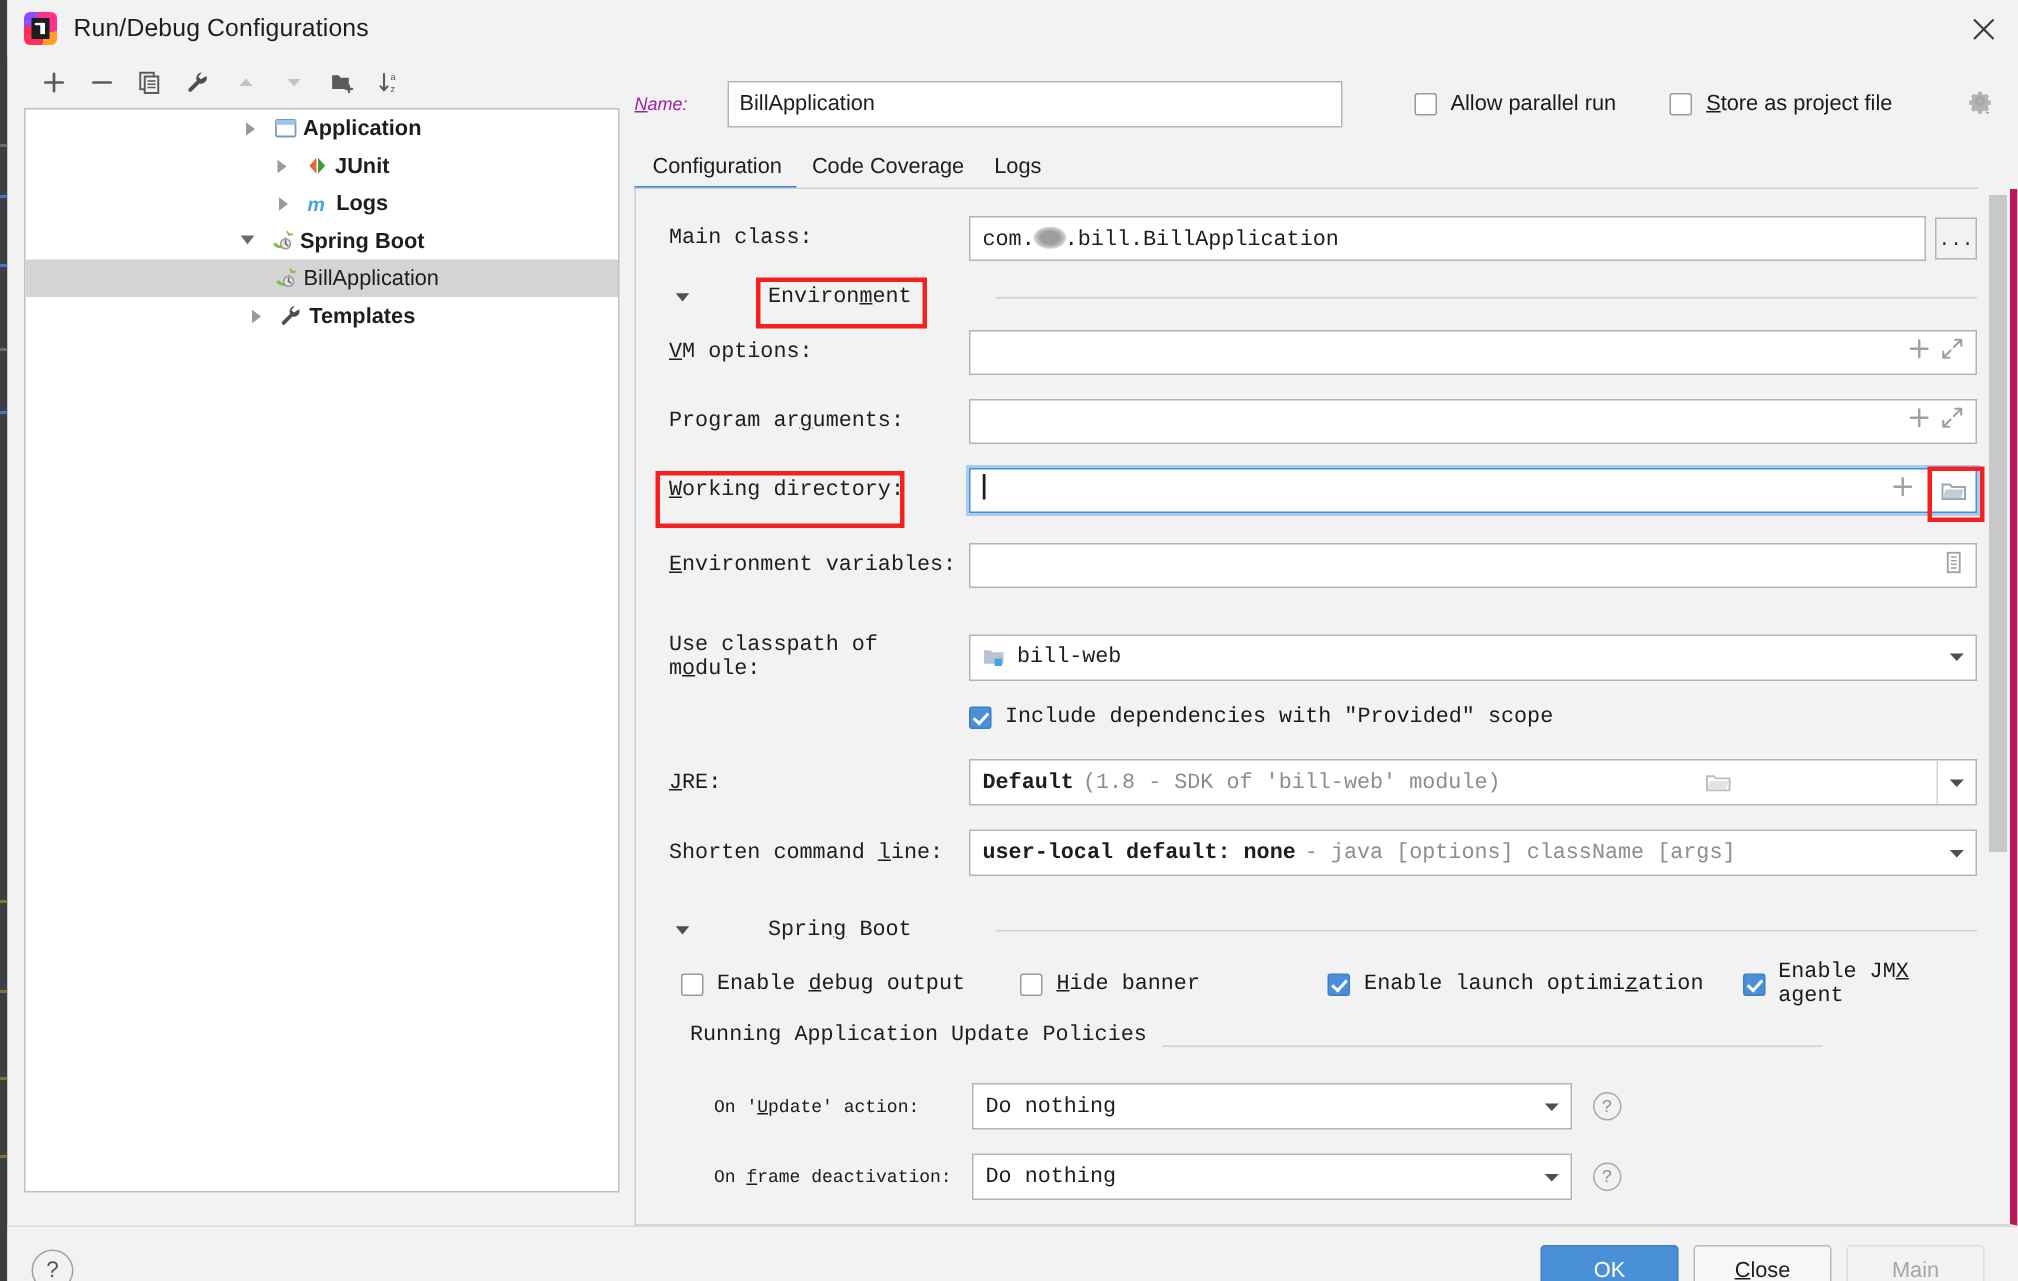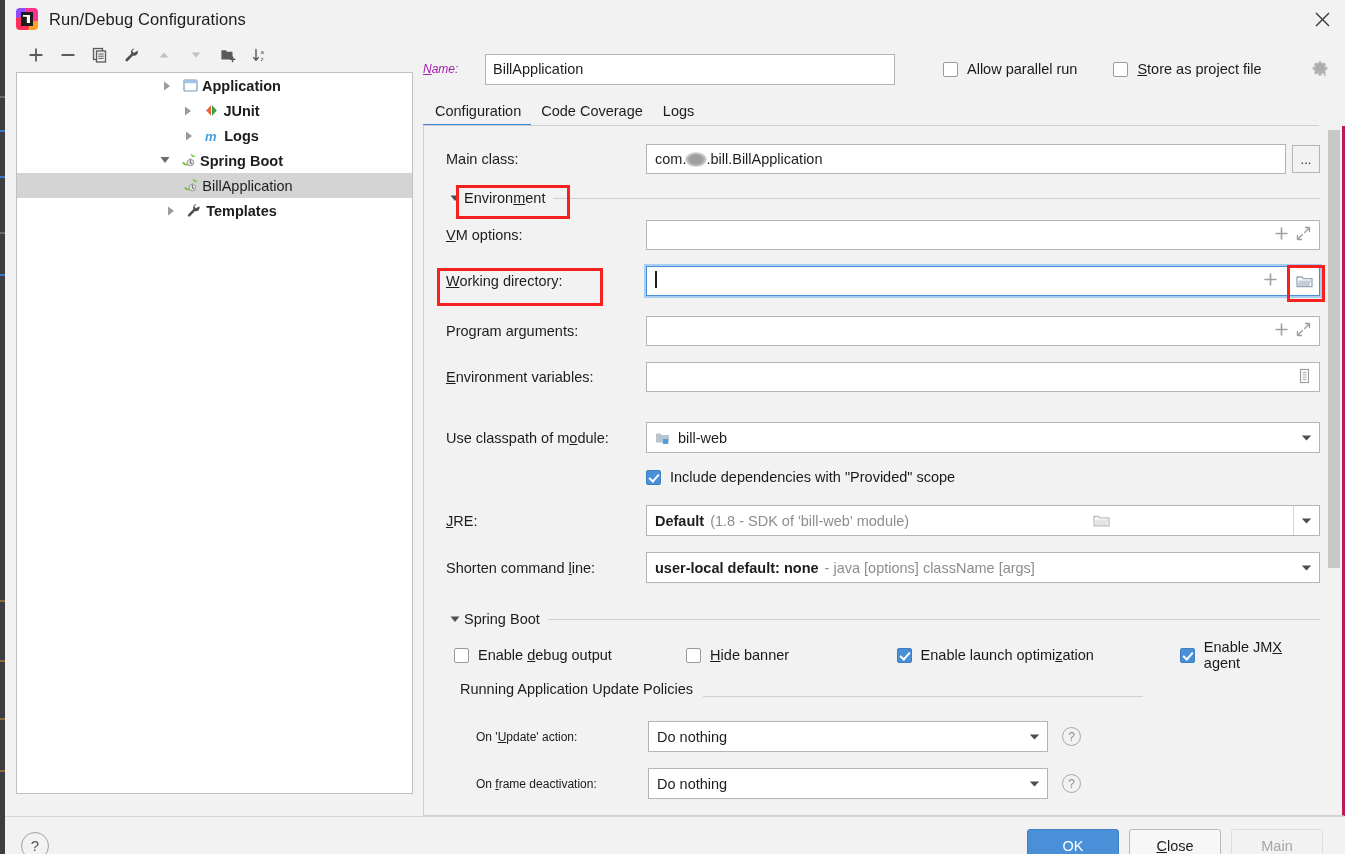--- a/index.html
+++ b/index.html
@@ -162,45 +162,46 @@
     background:#3b84d8;
   }
   #tabs-underline {
     position:absolute; left:0; right:26px; bottom:0; height:1px; background:#cfcfcf;
   }
 
   
   #config-scroll {
     flex:1 1 auto;
     border-left:1px solid #d0d0d0;
-    border-right:3px solid #be185d;
+    border-right:5px solid #be185d;
     border-bottom:1px solid #d0d0d0;
     background:#f2f2f2;
     position:relative;
     overflow:hidden;
     margin-right:0;
+    font-family:Liberation Mono, monospace;
   }
   #config-inner { padding:18px 22px 0 22px; position:relative; }
 
   .row { display:flex; align-items:center; margin-bottom:16px; }
   .row .lbl { width:200px; flex:0 0 200px; font-size:14.5px; color:#1d1d1d; }
   .txtfield {
     flex:1 1 auto; height:30px;
     border:1px solid #b4b4b4; background:#fff;
     display:flex; align-items:center;
     padding:0 0 0 8px; position:relative;
     font-size:14.5px; color:#1d1d1d;
   }
   .txtfield .val { flex:1 1 auto; white-space:nowrap; overflow:hidden; }
   .fieldbtns { display:flex; align-items:center; gap:7px; padding-right:8px; }
   .sq-btn { width:28px; height:28px; margin-left:6px; display:flex; align-items:center; justify-content:center;
             border:1px solid #b4b4b4; background:#f2f2f2; cursor:default; font-size:13px; color:#333; }
 
   
-  .section-head { display:flex; align-items:center; margin:4px 0 14px 0; }
+  .section-head { display:flex; align-items:center; margin:4px 0 14px 0;gap:48px; }
   .section-head .caret { width:18px; flex:0 0 18px; display:flex; align-items:center; justify-content:center; }
   .section-head .stitle { font-size:14.5px; color:#1d1d1d; padding:0 8px 0 0; white-space:nowrap; }
   .section-head .rule { flex:1 1 auto; height:1px; background:#cfcfcf; }
 
   .subsection-head { display:flex; align-items:flex-end; margin:10px 0 24px 14px; }
   .subsection-head .stitle { font-size:14.5px; color:#1d1d1d; padding-right:10px; white-space:nowrap; }
   .subsection-head .rule { flex:0 0 440px; height:1px; background:#cfcfcf; }
 
   
   .hl { position:relative; }
@@ -522,60 +523,60 @@
                 <span>
                   <svg width="15" height="15" viewBox="0 0 15 15">
                     <path d="M13.5 1.5L8.6 6.4M13.5 1.5h-4M13.5 1.5v4" stroke="#a0a0a0" stroke-width="1.4" fill="none" stroke-linecap="round"></path>
                     <path d="M1.5 13.5l4.9-4.9M1.5 13.5h4M1.5 13.5v-4" stroke="#a0a0a0" stroke-width="1.4" fill="none" stroke-linecap="round"></path>
                   </svg>
                 </span>
               </span>
             </div>
           </div>
 
+          <div class="row">
+            <div class="lbl">Program ar<span class="u">g</span>uments:</div>
+            <div class="txtfield">
+              <span class="val"></span>
+              <span class="fieldbtns">
+                <span>
+                  <svg width="15" height="15" viewBox="0 0 15 15">
+                      <path d="M7.5 2v11M2 7.5h11" stroke="#a0a0a0" stroke-width="1.6" stroke-linecap="round"></path>
+                    </svg>
+                </span>
+                <span>
+                  <svg width="15" height="15" viewBox="0 0 15 15">
+                    <path d="M13.5 1.5L8.6 6.4M13.5 1.5h-4M13.5 1.5v4" stroke="#a0a0a0" stroke-width="1.4" fill="none" stroke-linecap="round"></path>
+                    <path d="M1.5 13.5l4.9-4.9M1.5 13.5h4M1.5 13.5v-4" stroke="#a0a0a0" stroke-width="1.4" fill="none" stroke-linecap="round"></path>
+                  </svg>
+                </span>
+              </span>
+            </div>
+          </div>
+
           <div class="row" style="margin-bottom:20px;">
             <div class="lbl hl" id="hl-workdir"><span class="u">W</span>orking directory:</div>
             <div class="txtfield focused">
               <span class="val"><span class="caret-bar"></span></span>
               <span class="fieldbtns" style="padding-right:0;">
                 <span style="margin-right:4px;">
                   <svg width="15" height="15" viewBox="0 0 15 15">
                       <path d="M7.5 2v11M2 7.5h11" stroke="#a0a0a0" stroke-width="1.6" stroke-linecap="round"></path>
                     </svg>
                 </span>
                 <span id="wd-folder-wrap">
                   <svg width="17" height="15" viewBox="0 0 17 15">
                     <path d="M1 3h5l1.3 1.6H16v8H1z" fill="none" stroke="#9aa7b2" stroke-width="1.3"></path>
                     <path d="M3 6.4h12l-1.6 5.6H1.4z" fill="#c3cdd6"></path>
                   </svg>
                 </span>
               </span>
             </div>
           </div>
 
-          <div class="row">
-            <div class="lbl">Program ar<span class="u">g</span>uments:</div>
-            <div class="txtfield">
-              <span class="val"></span>
-              <span class="fieldbtns">
-                <span>
-                  <svg width="15" height="15" viewBox="0 0 15 15">
-                      <path d="M7.5 2v11M2 7.5h11" stroke="#a0a0a0" stroke-width="1.6" stroke-linecap="round"></path>
-                    </svg>
-                </span>
-                <span>
-                  <svg width="15" height="15" viewBox="0 0 15 15">
-                    <path d="M13.5 1.5L8.6 6.4M13.5 1.5h-4M13.5 1.5v4" stroke="#a0a0a0" stroke-width="1.4" fill="none" stroke-linecap="round"></path>
-                    <path d="M1.5 13.5l4.9-4.9M1.5 13.5h4M1.5 13.5v-4" stroke="#a0a0a0" stroke-width="1.4" fill="none" stroke-linecap="round"></path>
-                  </svg>
-                </span>
-              </span>
-            </div>
-          </div>
-
           <div class="row" style="margin-bottom:30px;">
             <div class="lbl"><span class="u">E</span>nvironment variables:</div>
             <div class="txtfield">
               <span class="val"></span>
               <span class="fieldbtns">
                 <span>
                   <svg width="14" height="16" viewBox="0 0 14 16">
                     <rect x="3.5" y="1.5" width="8" height="13" fill="none" stroke="#a0a0a0" stroke-width="1.2"></rect>
                     <path d="M5.6 4.4h3.8M5.6 6.8h3.8M5.6 9.2h3.8M5.6 11.6h3.8" stroke="#a0a0a0" stroke-width="1"></path>
                   </svg>

